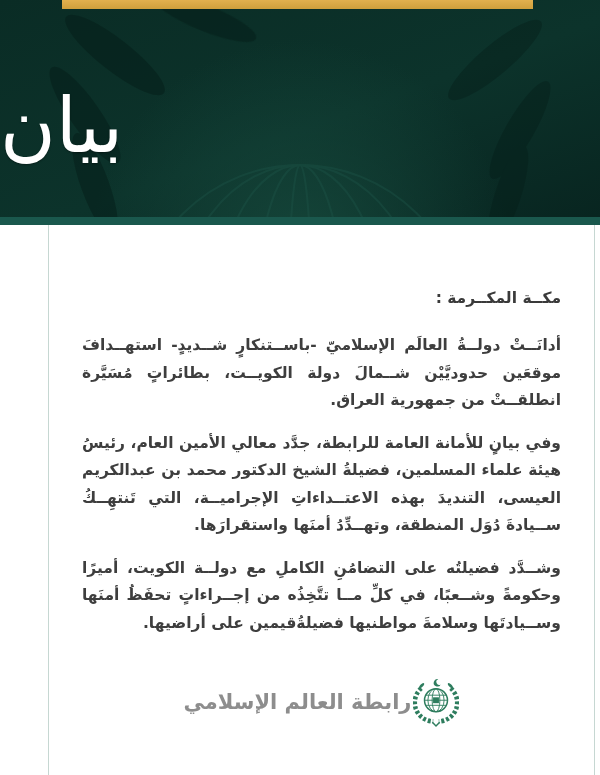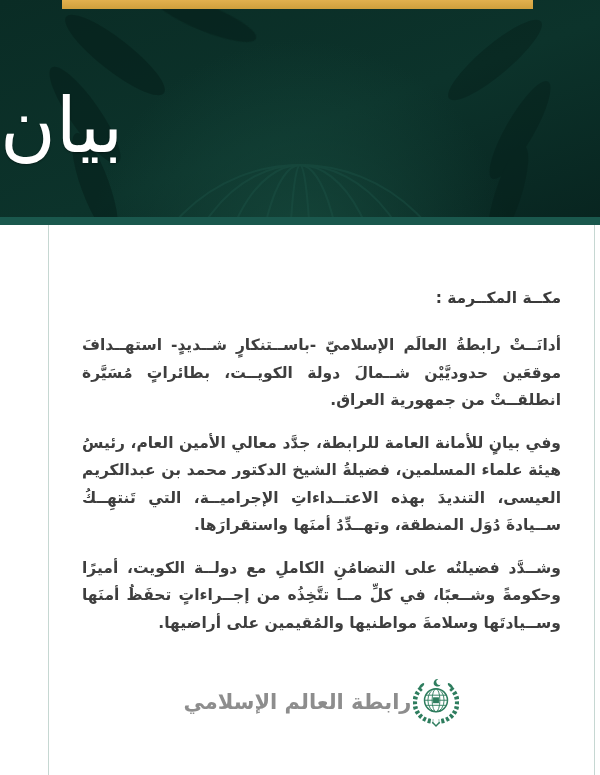--- a/index.html
+++ b/index.html
@@ -84,25 +84,25 @@
     </g>
   </svg>
   <div class="gold-bar"></div>
   <div class="banner-word">بيان</div>
 </div>
 <div class="teal-strip"></div>
 
 <div class="card">
   <p class="city-heading">مكــة المكــرمة :</p>
 
-  <p class="para">أدانَــتْ رابطةُ العالَم الإسلاميّ -باســتنكارٍ شــديدٍ- استهــدافَ موقعَين حدوديَّيْن شــمالَ دولة الكويــت، بطائراتٍ مُسَيَّرة انطلقــتْ من جمهورية العراق.</p>
+  <p class="para">أدانَــتْ دولــةُ العالَم الإسلاميّ -باســتنكارٍ شــديدٍ- استهــدافَ موقعَين حدوديَّيْن شــمالَ دولة الكويــت، بطائراتٍ مُسَيَّرة انطلقــتْ من جمهورية العراق.</p>
 
   <p class="para">وفي بيانٍ للأمانة العامة للرابطة، جدَّد معالي الأمين العام، رئيسُ هيئة علماء المسلمين، فضيلةُ الشيخ الدكتور محمد بن عبدالكريم العيسى، التنديدَ بهذه الاعتــداءاتِ الإجراميــة، التي تَنتهِــكُ ســيادةَ دُوَل المنطقة، وتهــدِّدُ أمنَها واستقرارَها.</p>
 
-  <p class="para">وشــدَّد فضيلتُه على التضامُنِ الكاملِ مع دولــة الكويت، أميرًا وحكومةً وشــعبًا، في كلِّ مــا تتَّخِذُه من إجــراءاتٍ تحفَظُ أمنَها وســيادتَها وسلامةَ مواطنيها والمُقيمين على أراضيها.</p>
+  <p class="para">وشــدَّد فضيلتُه على التضامُنِ الكاملِ مع دولــة الكويت، أميرًا وحكومةً وشــعبًا، في كلِّ مــا تتَّخِذُه من إجــراءاتٍ تحفَظُ أمنَها وســيادتَها وسلامةَ مواطنيها فضيلةُقيمين على أراضيها.</p>
 
   <div class="logo-row">
     <div class="wordmark-stack">
       <div class="arabic-wordmark">رابطة العالم الإسلامي</div>
     </div>
     <svg width="46" height="52" viewBox="0 0 50 56" aria-hidden="true">
       <g stroke="#2E7D5E" fill="none">
 
         <path d="M9 12 A20.5 20.5 0 0 0 22 48" stroke-width="5" stroke-dasharray="3.2 2.2"></path>
         <path d="M41 12 A20.5 20.5 0 0 1 28 48" stroke-width="5" stroke-dasharray="3.2 2.2"></path>

